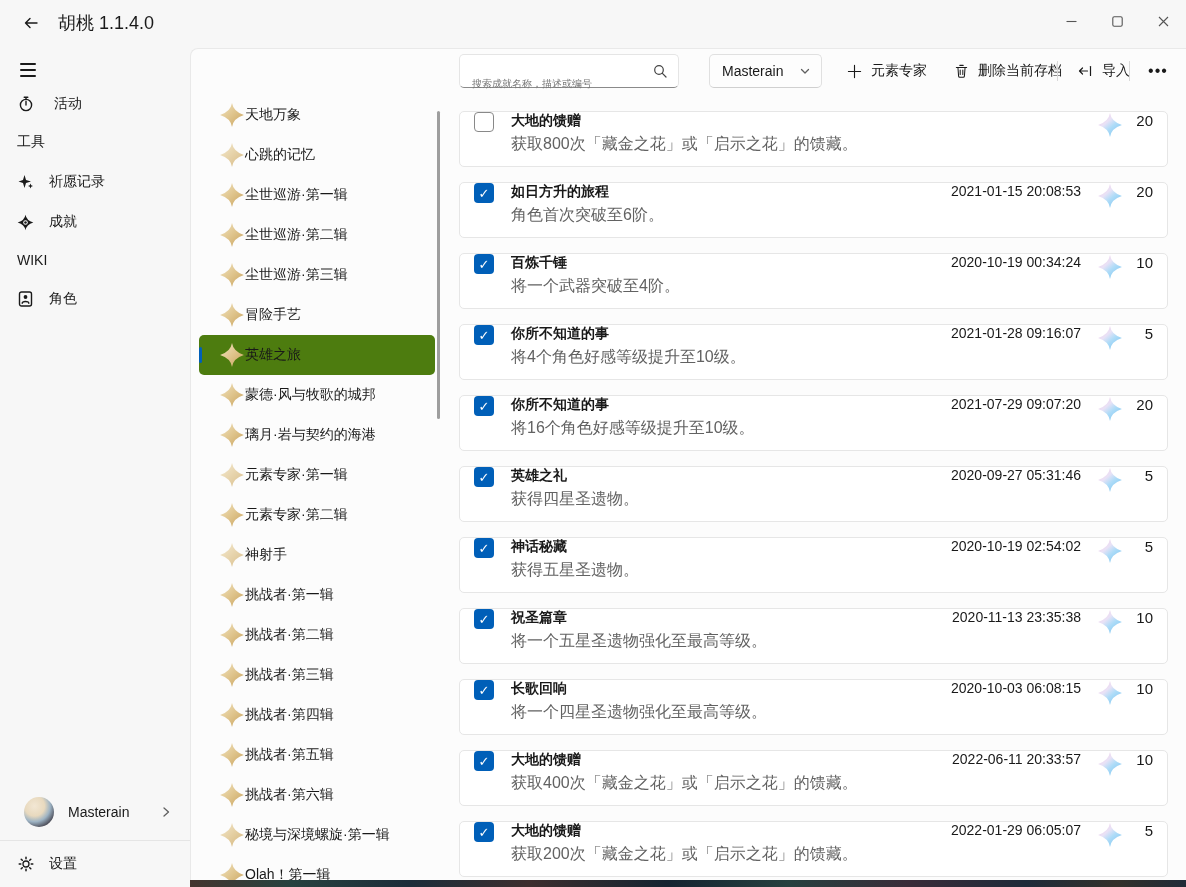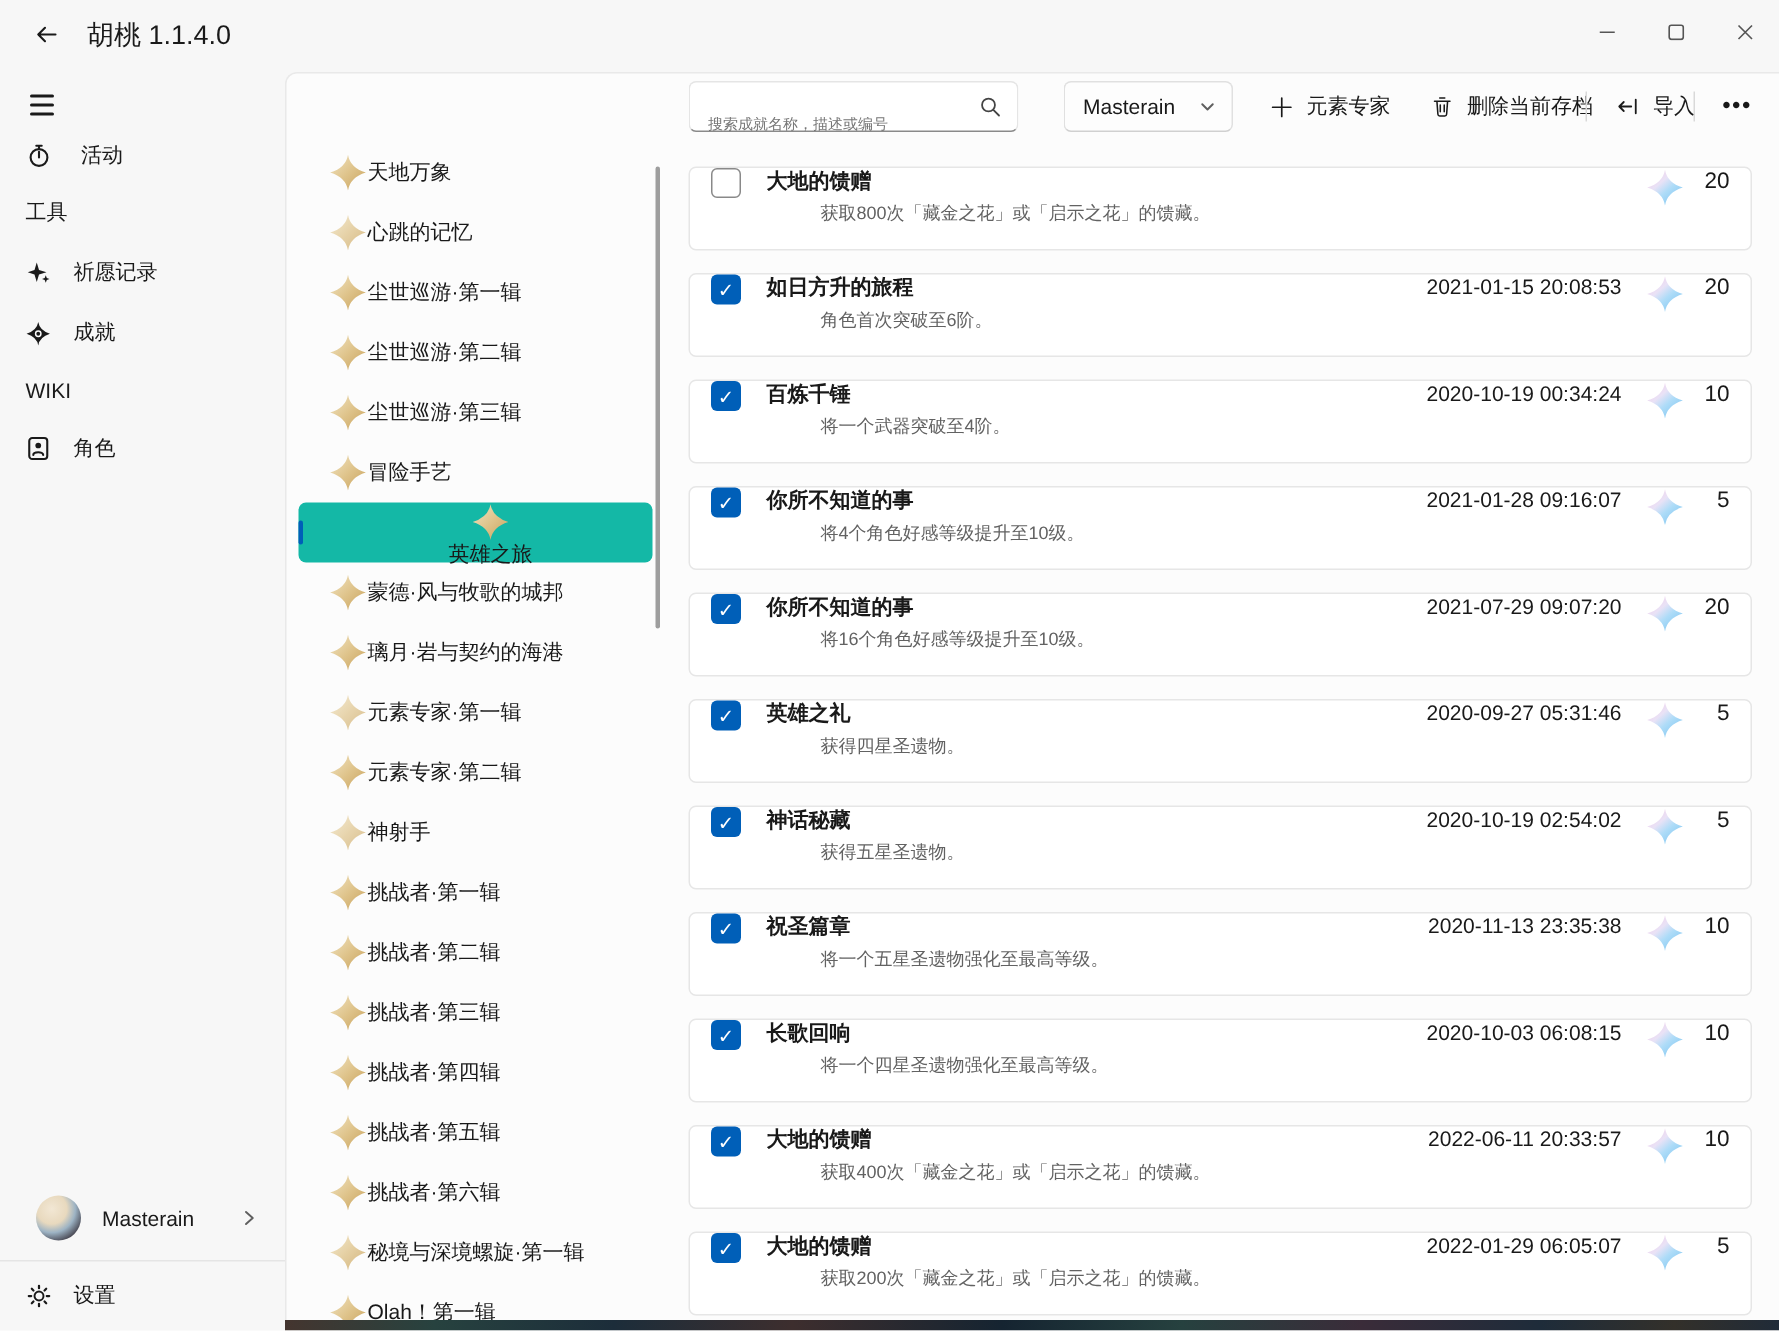--- a/index.html
+++ b/index.html
@@ -37,21 +37,21 @@
   .sidebar-sep { position:absolute; left:0; right:0; bottom:46px; height:1px; background:#E5E5E5; }
   .settings-row { position:absolute; left:5px; right:5px; bottom:5px; height:36px; display:flex; align-items:center; gap:15px; padding-left:12px; border-radius:5px; font-size:14px; cursor:pointer; }
 
   
   .content { position:absolute; top:48px; left:190px; right:0; bottom:0;
     background:#FCFCFC; border-left:1px solid #E9E9E9; border-top:1px solid #E9E9E9; border-top-left-radius:8px; }
 
   
   .categories { position:absolute; left:8px; top:46px; width:236px; }
   .cat-item { position:relative; height:40px; display:flex; align-items:center; gap:0; padding-left:20px; border-radius:5px; font-size:14px; cursor:pointer; }
-  .cat-item.selected { background:#14b8a6;flex-direction:column; }
+  .cat-item.selected { background:#4d7c0f; }
   .cat-item.selected::before { content:""; position:absolute; left:0; top:12px; bottom:12px; width:3px; border-radius:2px; background:#005FB8; }
   .cat-icon { width:26px; height:26px; flex:none; }
   .cat-scrollbar { position:absolute; left:246px; top:62px; width:3px; height:308px; background:#9E9E9E; border-radius:2px; cursor:pointer; }
 
   
   .search-box { position:absolute; left:268px; top:5px; width:220px; height:34px; background:#FFFFFF;
     border:1px solid #E5E5E5; border-bottom:1px solid #8A8A8A; border-radius:5px; display:flex; align-items:center; }
   .search-box input { flex:1; min-width:0; border:none; outline:none; background:transparent; padding:0 2px 0 12px; font-size:10px; font-family:"Liberation Sans",sans-serif; color:#0c4a6e;margin-top:24px; }
   .search-box input::placeholder { color:#767676; }
   .search-icon-btn { width:30px; height:28px; margin-right:3px; display:flex; align-items:center; justify-content:center; border-radius:4px; cursor:pointer; }
@@ -70,21 +70,21 @@
 
   
   .ach-list { position:absolute; left:268px; top:62px; width:709px; }
   .card { height:56px; margin-bottom:15px; background:#FFFFFF; border:1px solid #E6E6E6; border-radius:5px; display:flex; }
   .checkbox { width:20px; height:20px; margin-left:14px; border-radius:4px; flex:none; display:flex; align-items:center; justify-content:center; cursor:pointer; }
   .checkbox.checked { background:#005FB8; color:#fff; font-size:13px; }
   .checkbox.checked::after { content:"✓"; }
   .checkbox.unchecked { background:#FFFFFF; border:1px solid #898989; }
   .texts { margin-left:17px; flex:1; min-width:0; }
   .ach-title { font-size:14px; font-weight:bold; color:#191919; }
-  .ach-desc { font-size:12px; color:#626262; margin-top:4px;margin-left:36px; }
+  .ach-desc { font-size:16px; color:#626262; margin-top:4px; }
   .ach-date { width:175px; text-align:right; font-size:14px; color:#191919; flex:none; }
   .gem { width:26px; height:26px; margin-left:16px; flex:none; }
   .ach-count { width:26px; text-align:right; margin:0 14px 0 4px; font-size:15px; color:#191919; flex:none; }
 
   .bg-strip { position:absolute; left:190px; right:0; bottom:0; height:7px;
     background:linear-gradient(90deg,#44352f 0%,#27423f 10%,#1c2d3a 22%,#3d2e2e 34%,#152431 48%,#26413f 60%,#3a2c39 72%,#1e2c3a 84%,#33302a 93%,#202b38 100%); }
 </style>
 </head>
 <body>
 

